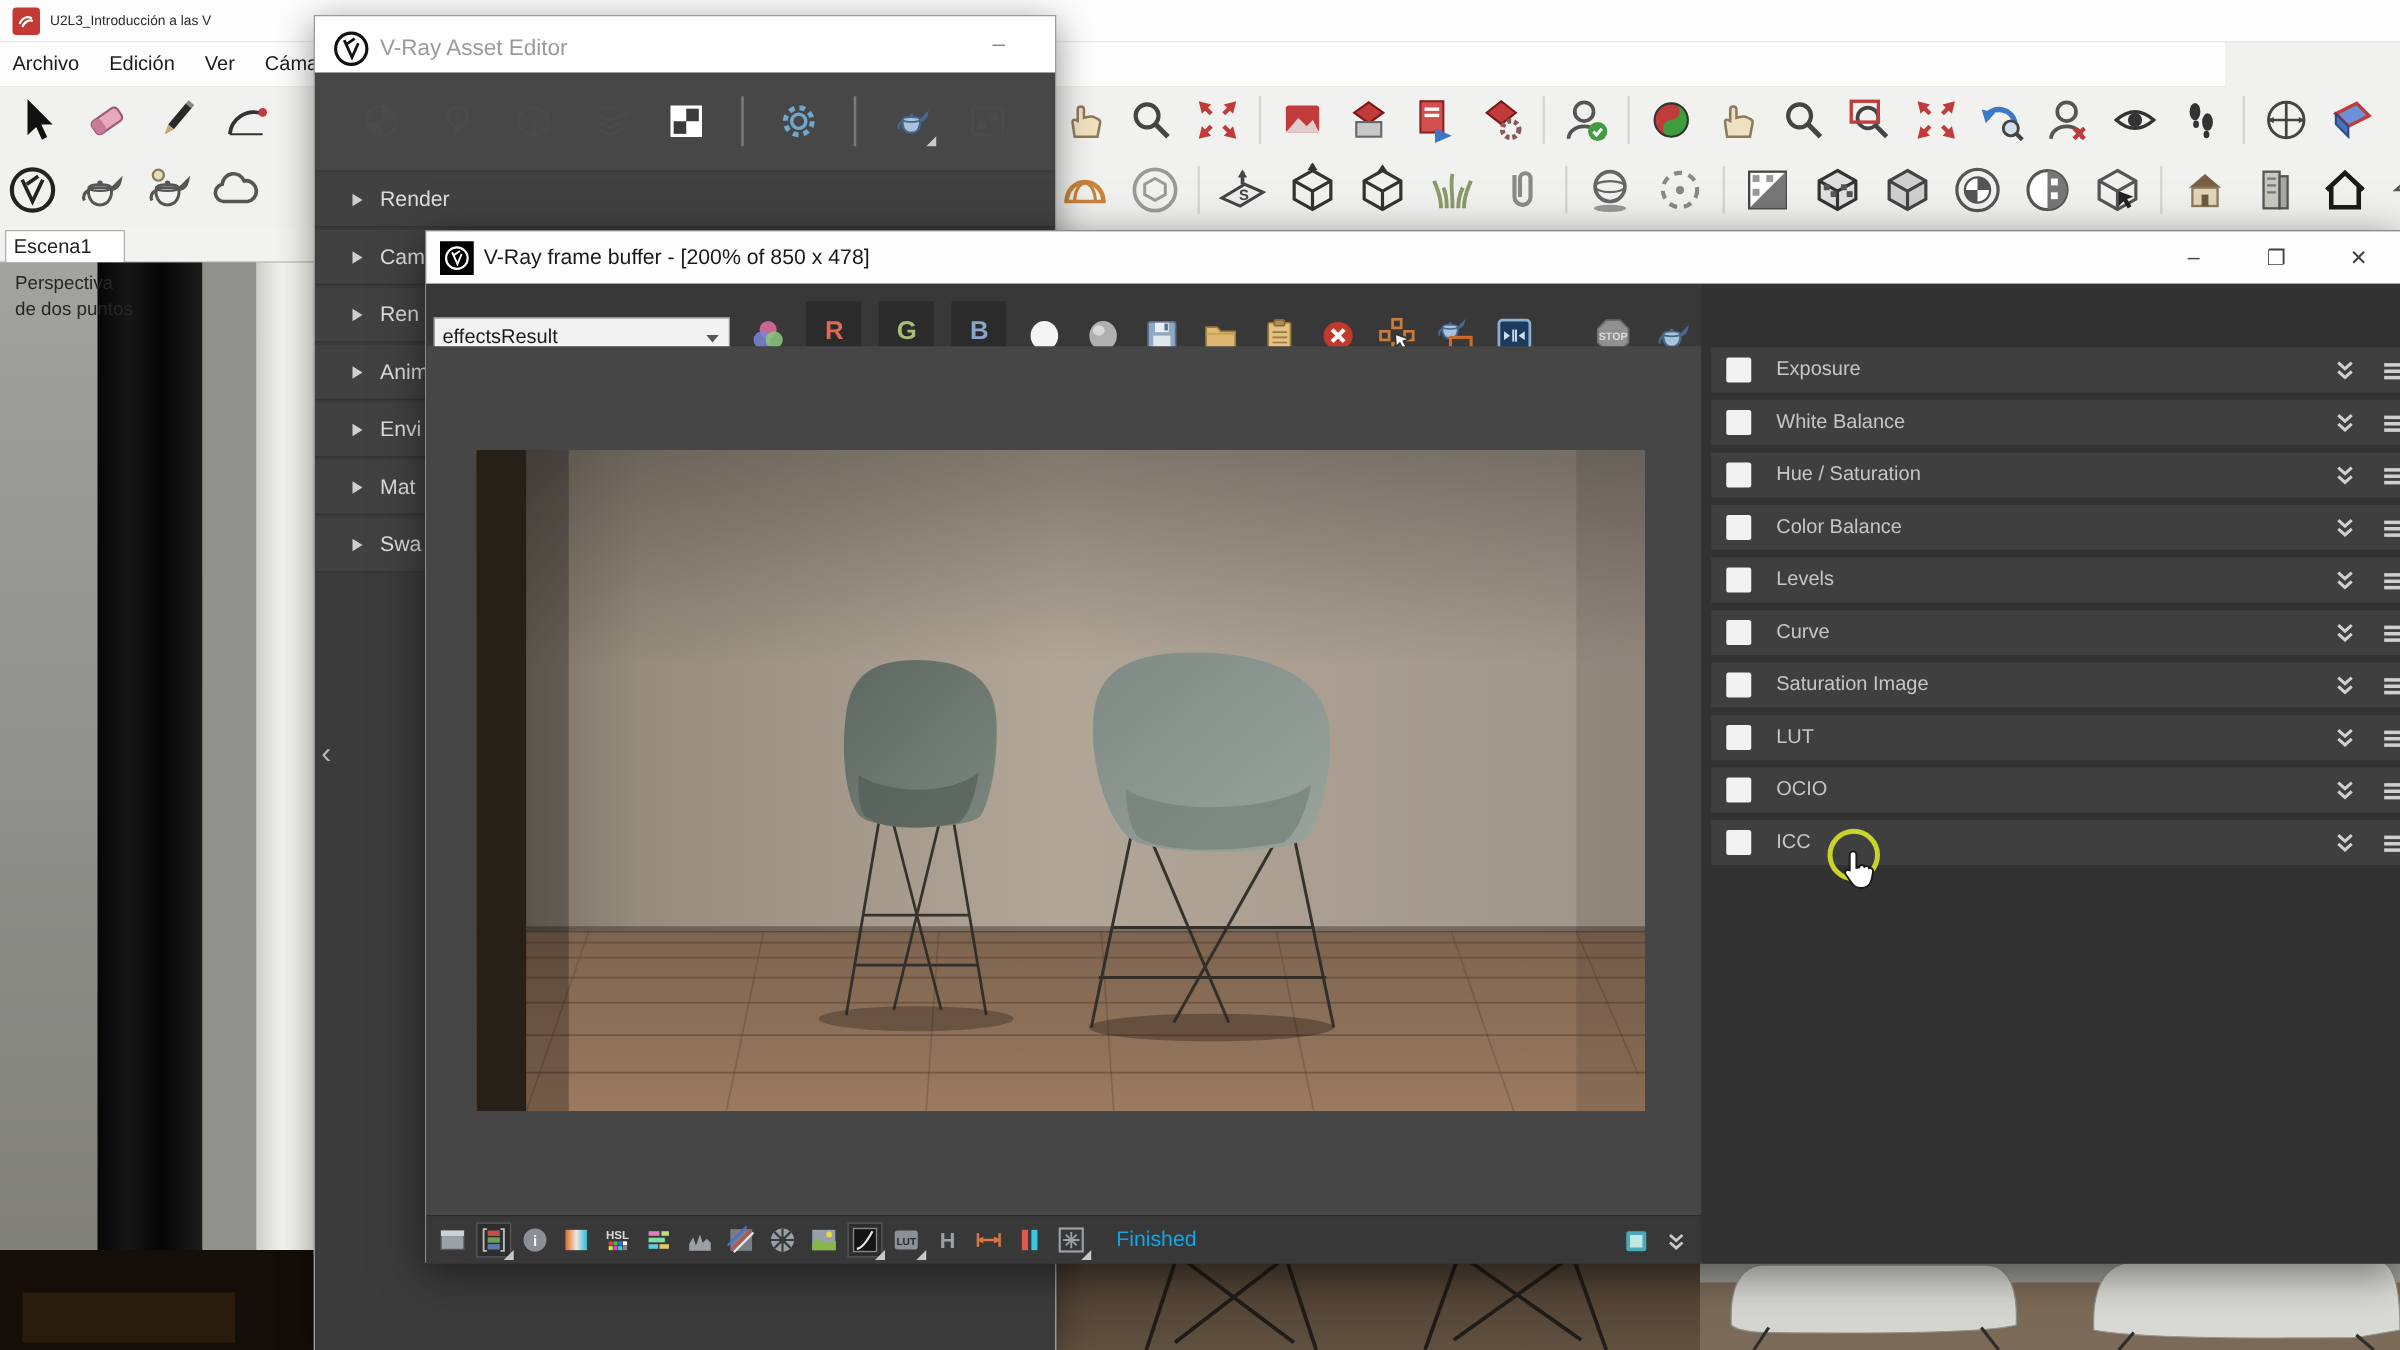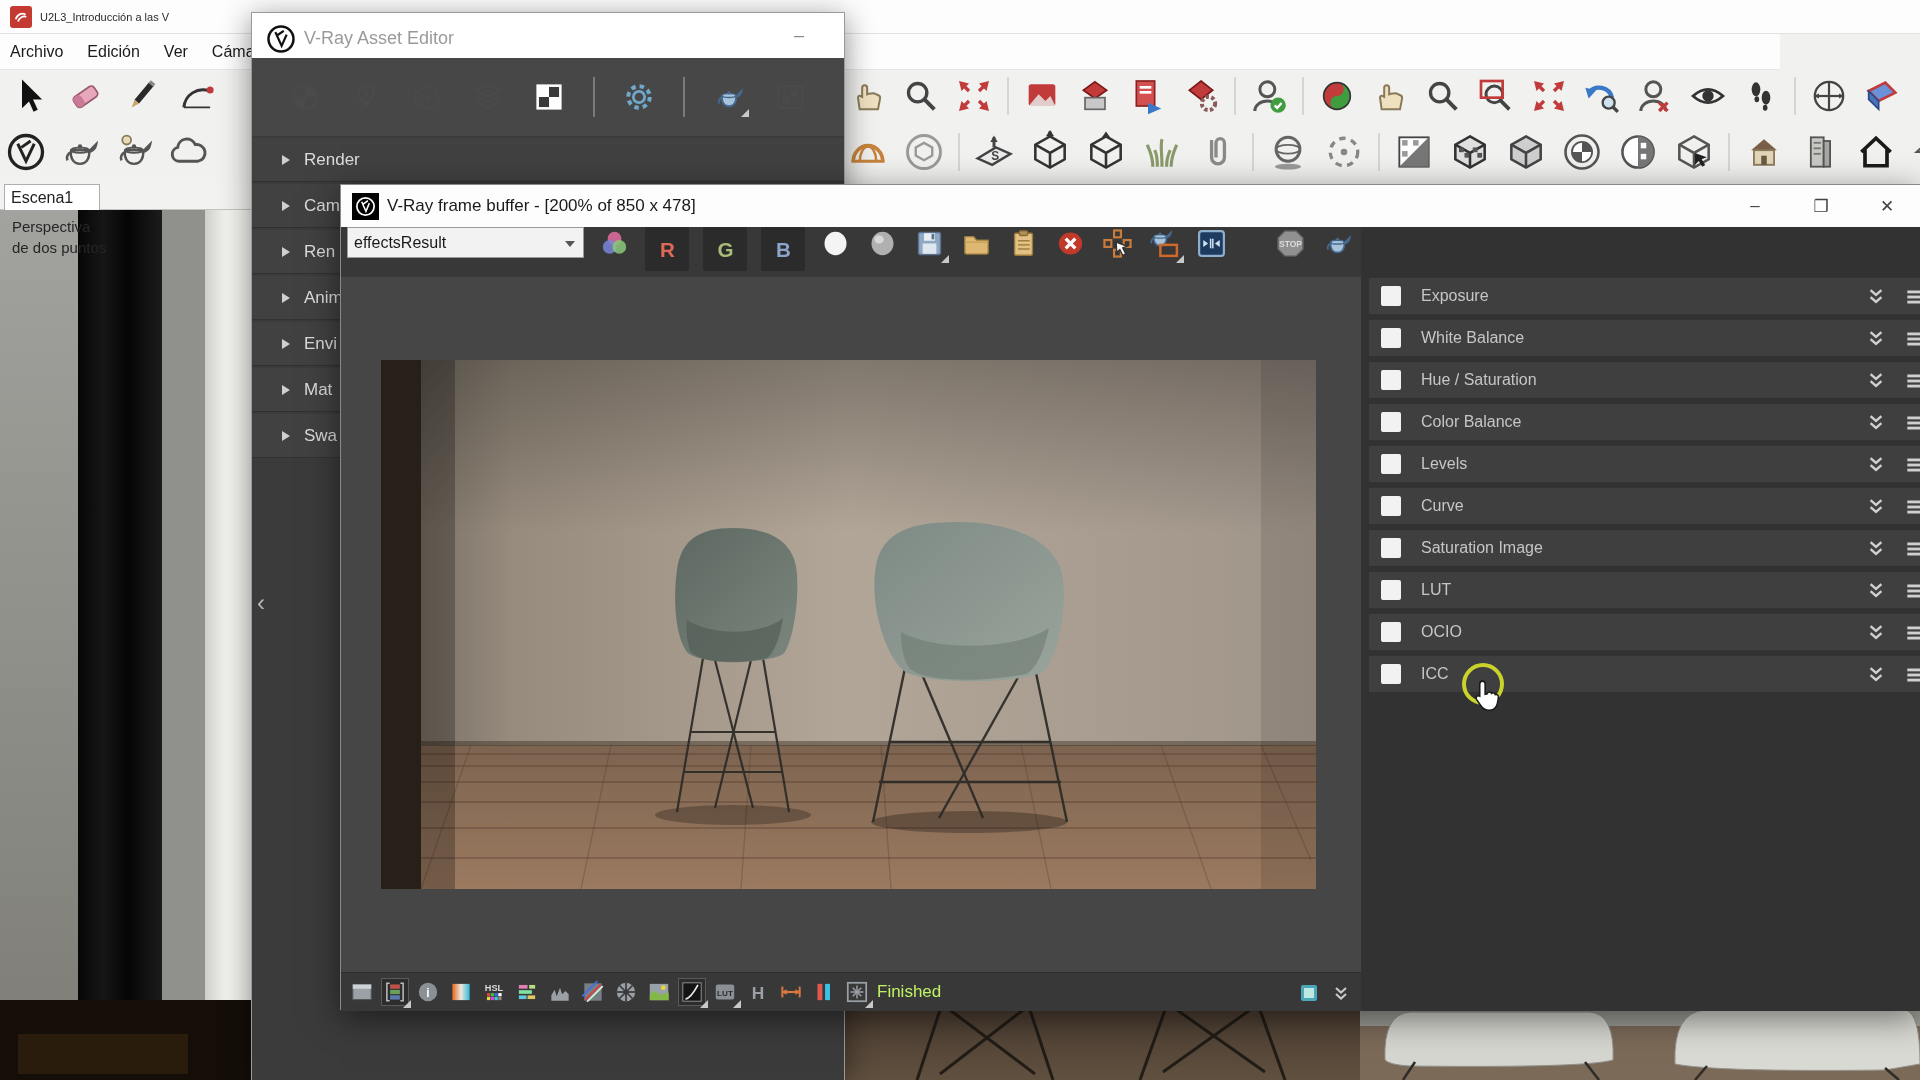--- a/index.html
+++ b/index.html
@@ -51,33 +51,33 @@
   .ae-tri{width:0;height:0;border-left:8px solid #cfcfcf;border-top:5px solid transparent;border-bottom:5px solid transparent;margin-right:14px;}
   .ae-collapse{position:absolute;left:-1px;top:570px;width:20px;height:40px;color:#b8b8b8;font-size:24px;display:flex;align-items:center;justify-content:center;}
 
   
   .vfb{position:absolute;left:340px;top:184px;width:1580px;height:826px;z-index:20;box-shadow:0 8px 32px rgba(0,0,0,.5);border:1px solid #8a8a8a;border-right:none;background:#464646;text-decoration:underline;}
   .vfb-titlebar{position:absolute;left:0;top:0;width:100%;height:42px;background:#fdfdfd;display:flex;align-items:center;}
   .vfb-logo{width:27px;height:27px;margin-left:11px;background:#000;display:flex;align-items:center;justify-content:center;}
   .vfb-title{margin-left:8px;font-size:17px;color:#1a1a1a;}
   .vfb-controls{position:absolute;right:0;top:0;height:42px;display:flex;}
   .vfb-ctrl{width:66px;height:42px;display:flex;align-items:center;justify-content:center;color:#444;font-size:17px;}
-  .vfb-toolbar{position:absolute;left:0;top:42px;width:1020px;height:58px;background:#383838;display:flex;align-items:flex-start;gap:14px;padding-left:6px;color:#c8c8c8;}
+  .vfb-toolbar{position:absolute;left:0;top:42px;width:1020px;height:58px;background:#383838;display:flex;align-items:flex-end;gap:14px;padding-left:6px;color:#c8c8c8;}
   .vfb-toolbar .tbi svg{width:33px;height:33px;}
   .vfb-toolbar .tbi[class*="tbi-letter-"]{background:#2b2b2b;width:44px;height:44px;border-radius:2px;}
   .vfb-toolbar .tbi-stop{margin-left:32px;}
   .channel-select{width:237px;height:31px;background:#f2f2f2;border:1px solid #9a9a9a;display:flex;align-items:center;position:relative;}
   .channel-select span{font-size:16px;color:#1a1a1a;padding-left:6px;}
   .dd-caret{position:absolute;right:8px;top:13px;width:0;height:0;border-left:5px solid transparent;border-right:5px solid transparent;border-top:6px solid #555;}
   .vfb-canvas{position:absolute;left:0;top:92px;width:1020px;height:695px;background:#464646;}
   .render-image{position:absolute;left:40px;top:83px;width:935px;height:529px;}
   .vfb-status{position:absolute;left:0;top:787px;width:1020px;height:39px;background:#383838;border-top:1px solid #2c2c2c;display:flex;align-items:center;gap:7px;padding-left:8px;color:#c8c8c8;}
   .vfb-status .tbi svg{width:26px;height:26px;}
   .vfb-status .tbi-rgb-bars,.vfb-status .tbi-curve-icon{background:#2d2d2d;outline:1px solid #5a5a5a;}
-  .status-text{font-size:17px;color:#bef264;}
+  .status-text{font-size:17px;color:#0ea5e9;margin-left:16px;}
   .status-right{position:absolute;right:8px;top:0;height:39px;display:flex;align-items:center;gap:8px;}
   .status-right .tbi svg{width:24px;height:24px;}
   .sub::after{content:"";position:absolute;right:-3px;bottom:-3px;width:0;height:0;border-left:8px solid transparent;border-bottom:8px solid #c8c8c8;}
 
   .vfb-right{position:absolute;left:1020px;top:42px;width:560px;height:784px;background:#323232;overflow:hidden;}
   .globals-btn{position:absolute;left:8px;top:11px;width:546px;height:31px;background:#e4e4e4;border:1px solid #777;font-size:16px;color:#1a1a1a;display:flex;align-items:center;justify-content:center;}
   .layers{position:absolute;left:8px;top:51px;width:556px;}
   .layer-row{position:relative;height:36px;margin-bottom:6px;background:#3f3f3f;display:flex;align-items:center;}
   .layer-cb{position:absolute;left:12px;top:8px;width:20px;height:20px;background:#f2f2f2;border-radius:2px;}
   .layer-label{position:absolute;left:52px;font-size:16px;color:#c6c6c6;}

